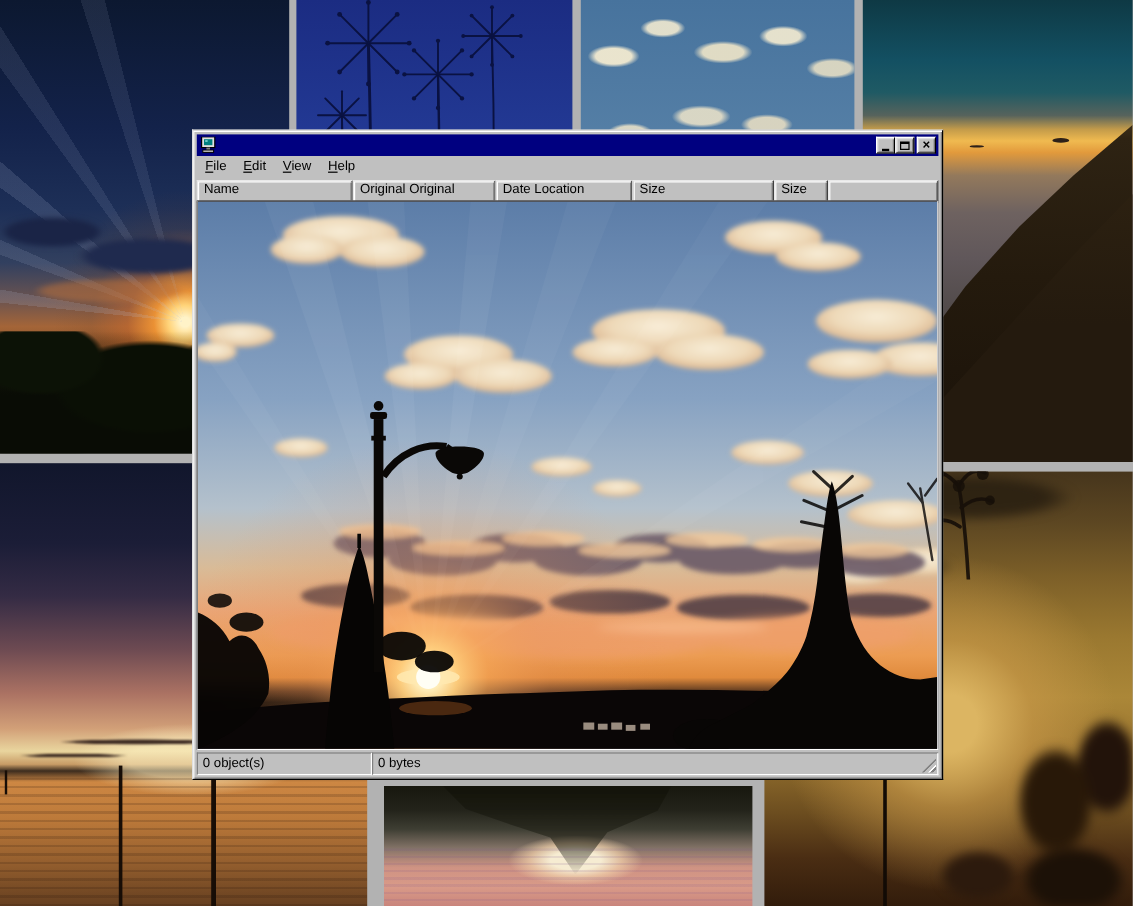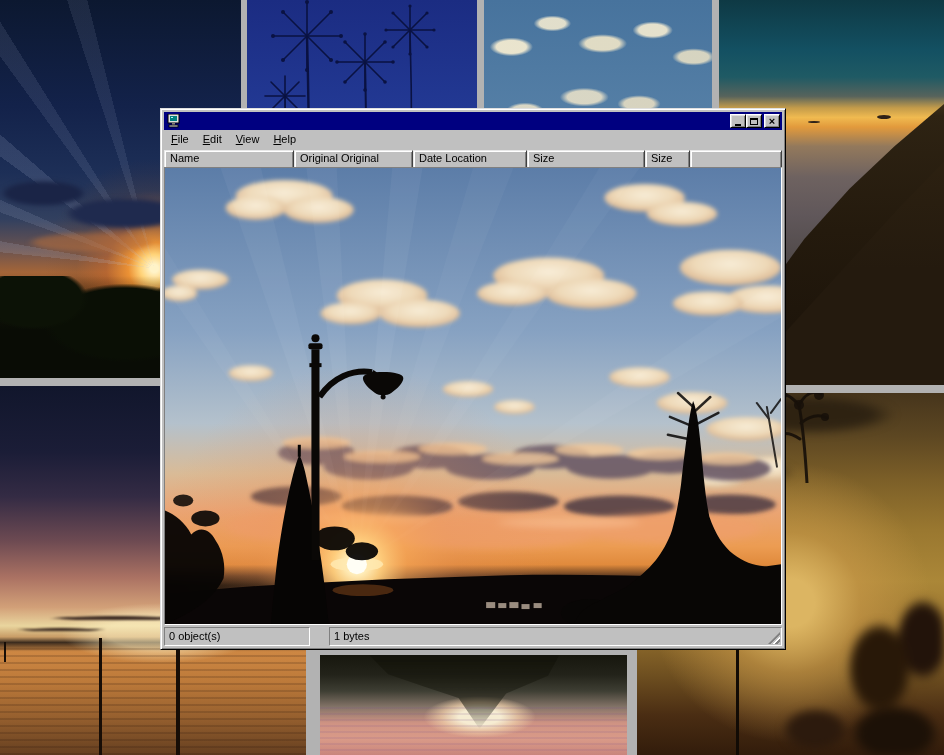--- a/index.html
+++ b/index.html
@@ -125,21 +125,21 @@
     box-shadow:inset 1px 1px 0 #fff, inset -1px -1px 0 #808080;
     white-space:nowrap;overflow:hidden;cursor:default}
   .c0{width:130px}.c1{width:119px}.c2{width:114px}.c3{width:118px}
   .c4{width:45px;text-align:left}.c5{flex:1}
 
   .listview{flex:1 1 auto;position:relative;background:#0a0a14;
     border:1px solid;border-color:#808080 #fff #fff #808080;
     box-shadow:inset 1px 1px 0 rgba(0,0,0,.65);overflow:hidden}
   .listview svg{position:absolute;inset:0;width:100%;height:100%;display:block}
 
-  .statusbar{height:19px;margin-top:2px;display:flex;gap:19px;flex:0 0 auto}
+  .statusbar{height:19px;margin-top:2px;display:flex;gap:0;flex:0 0 auto}
   .spanel{box-sizing:border-box;height:19px;border:1px solid;border-color:#808080 #fff #fff #808080;
     font-size:11px;color:#000;padding:2px 4px 0 4px;white-space:nowrap;overflow:hidden}
   .sp-objects{width:146px}
   .sp-bytes{flex:1;position:relative}
   .grip{position:absolute;right:1px;bottom:1px;width:12px;height:12px;
     clip-path:polygon(100% 0,100% 100%,0 100%);
     background:repeating-linear-gradient(135deg,transparent 0 2px,#fff 2px 3px,#808080 3px 5px);cursor:nwse-resize}
 </style>
 </head>
 <body>
@@ -470,18 +470,18 @@
         <line x1="606" y1="300" x2="596" y2="240"></line>
           <line x1="598" y1="252" x2="586" y2="236"></line>
           <line x1="600" y1="246" x2="610" y2="232"></line>
       </g>
     </svg>
   </div>
 
   <div class="statusbar">
     <div class="spanel sp-objects">0 object(s)</div>
     <div class="spanel sp-bytes">
-      <span>1 bytes</span>
+      <span>0 bytes</span>
       <span class="grip"></span>
     </div>
   </div>
 
 </div>
 
 </body></html>

